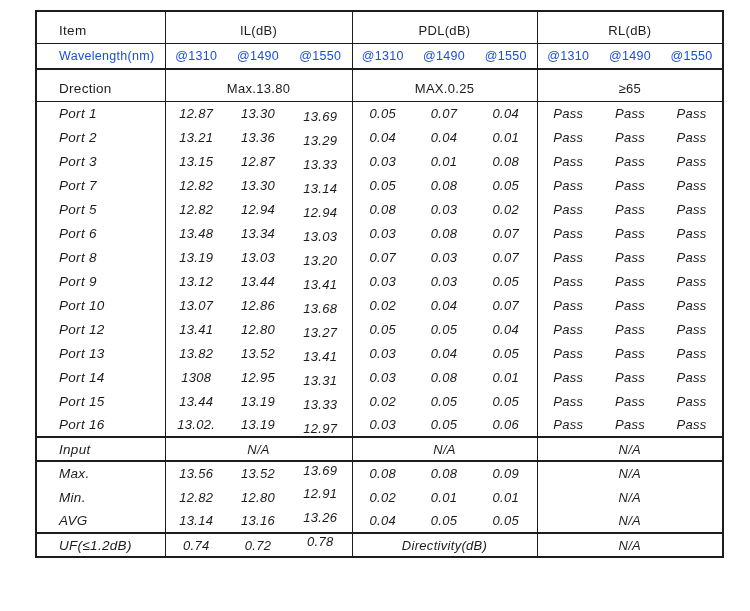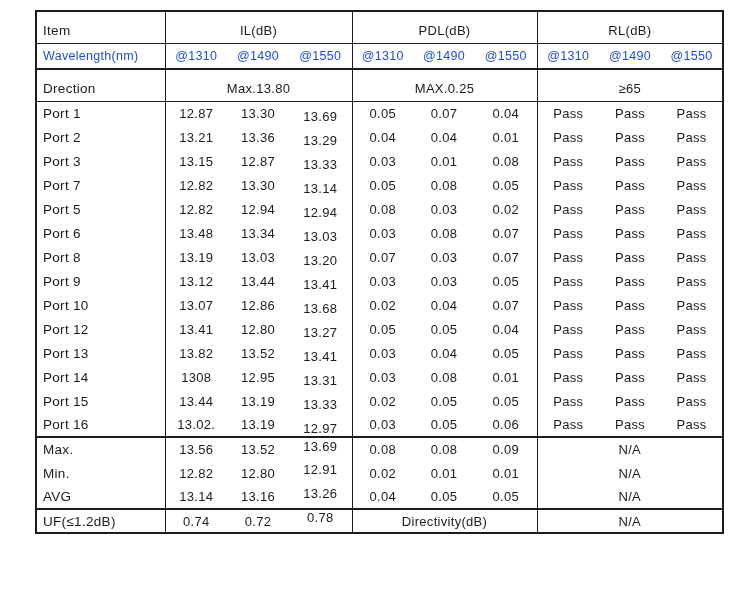--- a/index.html
+++ b/index.html
@@ -26,29 +26,29 @@
   td {
     font-size: 13px;
     letter-spacing: 0.3px;
     text-align: center;
     vertical-align: middle;
     white-space: nowrap;
     overflow: hidden;
   }
   td.label {
     text-align: left;
-    padding-left: 6px;
+    padding-left: 22px;
     font-size: 13.5px;
   }
   
   td.sep { border-left: 1px solid #1c1c1c; }
   
   tr.h32 { height: 32px; }
   tr.h26 { height: 26px; }
-  tr.h24 { height: 24px; }
+  tr.h24 { height: 24px; font-style: italic; }
   
   tr.rule-thin  > td { border-bottom: 1px solid #1c1c1c; }
   tr.rule-thick > td { border-bottom: 2px solid #1c1c1c; }
   
   tr.baseline-low > td { vertical-align: bottom; padding-bottom: 5px; }
   tr.wl > td { font-size: 12.5px; color: #1d4ed8; }
   
   td.shift-dn { padding-top: 7px; }
   td.shift-up { padding-bottom: 7px; }
 </style>
@@ -260,20 +260,26 @@
     <td>13.19</td>
     <td class="shift-dn">12.97</td>
     <td class="sep">0.03</td>
     <td>0.05</td>
     <td>0.06</td>
     <td class="sep">Pass</td>
     <td>Pass</td>
     <td>Pass</td>
   </tr>
 
+  <tr class="h24 rule-thick">
+    <td class="label">Input</td>
+    <td class="sep" colspan="3">N/A</td>
+    <td class="sep" colspan="3">N/A</td>
+    <td class="sep" colspan="3">N/A</td>
+  </tr>
 
   <tr class="h24">
     <td class="label">Max.</td>
     <td class="sep">13.56</td>
     <td>13.52</td>
     <td class="shift-up">13.69</td>
     <td class="sep">0.08</td>
     <td>0.08</td>
     <td>0.09</td>
     <td class="sep" colspan="3">N/A</td>

